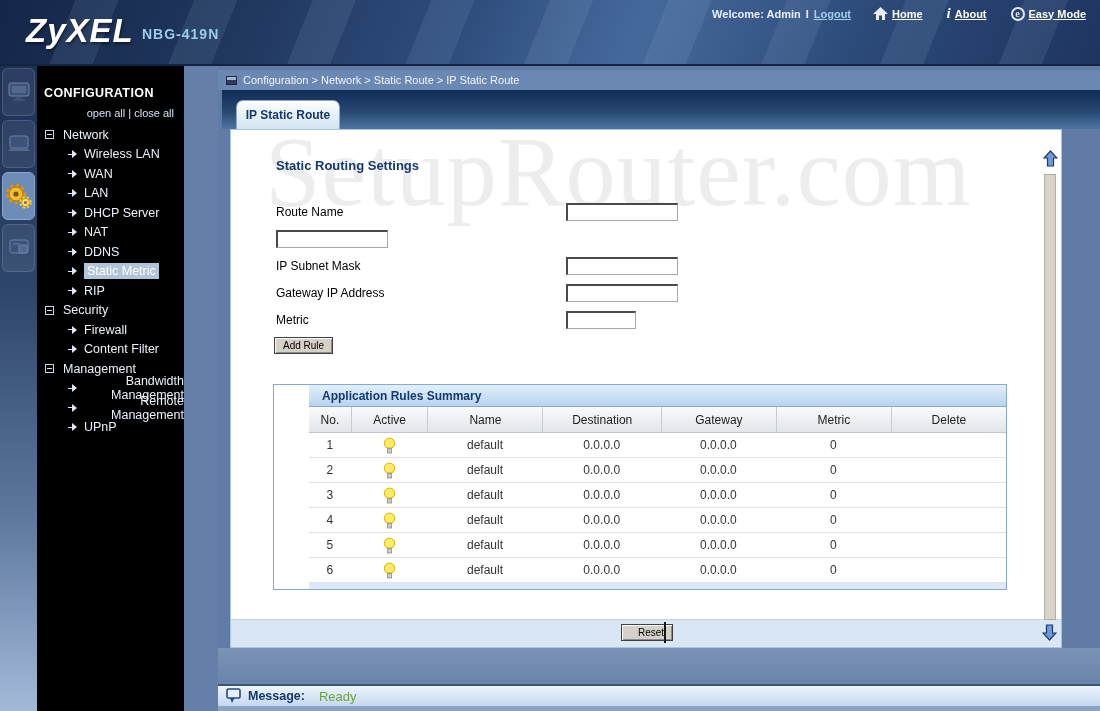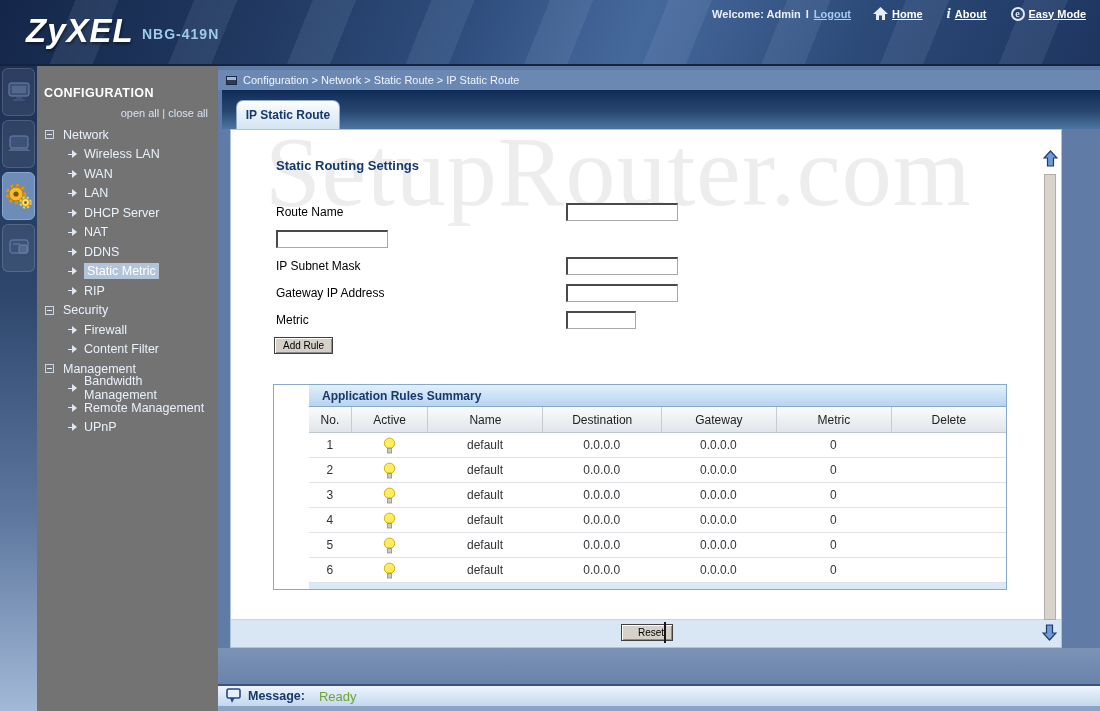--- a/index.html
+++ b/index.html
@@ -38,25 +38,25 @@
     background:linear-gradient(180deg,#1c2f54 0%,#2e466c 35%,#5d779e 70%,#a3b9d8 100%);
   }
   .icon-tab {
     position:absolute; left:2px; width:33px; height:48px; border-radius:6px;
     background:rgba(255,255,255,0.07); border:1px solid rgba(255,255,255,0.14);
     display:flex; align-items:center; justify-content:center; cursor:pointer;
   }
   .icon-tab.active { background:#6d8cb8; border-color:#8aa6cc; }
 
   
-  .sidebar { position:absolute; left:37px; top:66px; width:181px; height:645px; background:#737373; }
+  .sidebar { position:absolute; left:37px; top:66px; width:147px; height:645px; background:#000000; }
   .sidebar-title { padding:20px 0 0 7px; font-size:12.5px; font-weight:bold; color:#ffffff; letter-spacing:0.4px; }
   .sidebar-links { text-align:right; padding:7px 10px 4px 0; font-size:11px; color:#d6e2f2; }
   .sidebar-links a { color:#d6e2f2; text-decoration:none; }
-  .tree { list-style:none; margin:2px 0 15px 0; padding:0; font-size:12.5px; color:#eaf1fa; }
+  .tree { list-style:none; margin:2px 0 15px 0; padding:0; font-size:12.5px; color:#eaf1fa;text-align:right; }
   .tree li { display:flex; align-items:center; height:19.5px; cursor:pointer; }
   .tree li.lvl0 { padding-left:8px; }
   .tree li.lvl1 { padding-left:31px; }
   .minus-box { position:relative; width:9px; height:9px; border:1px solid #c9d6ea; margin-right:9px; flex:0 0 auto; }
   .minus-box::after { content:""; position:absolute; left:1px; top:3px; width:5px; height:1px; background:#dfe8f4; }
   .bullet { position:relative; width:10px; height:8px; margin-right:6px; flex:0 0 auto; }
   .bullet::before { content:""; position:absolute; left:0; top:3.5px; width:5px; height:1px; background:#dfe8f4; }
   .bullet::after { content:""; position:absolute; left:4px; top:0; border-left:5px solid #dfe8f4; border-top:4px solid transparent; border-bottom:4px solid transparent; }
   .tree .label.selected { background:#b2c4da; color:#ffffff; padding:1px 3px; }
 

